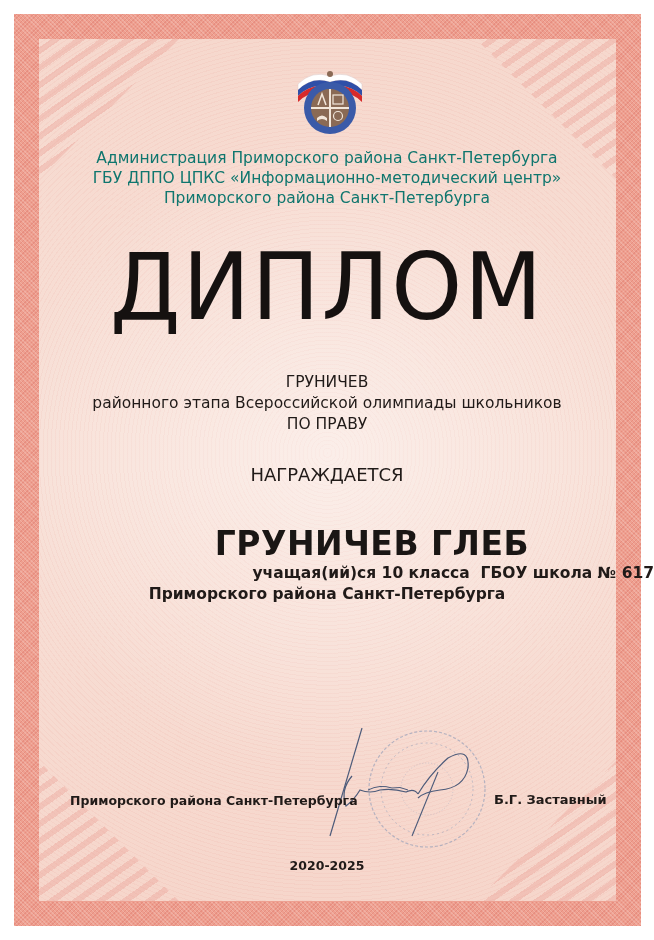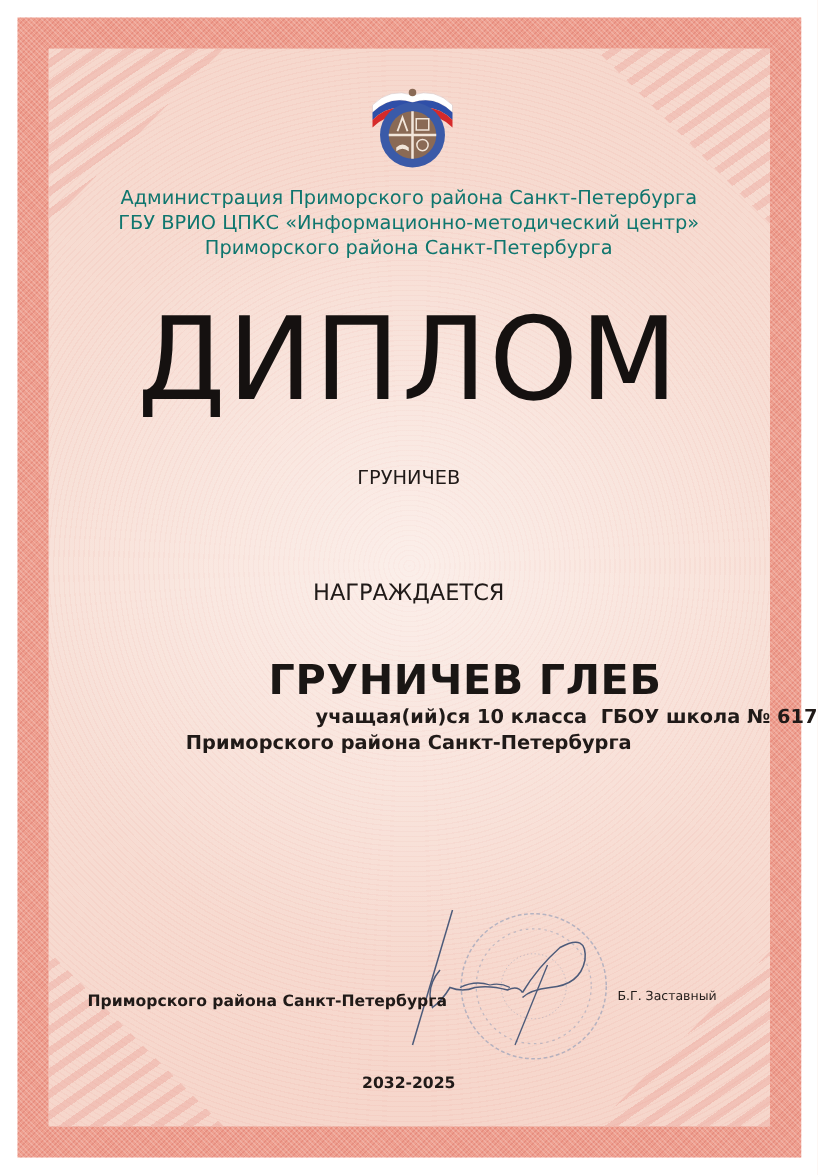--- a/index.html
+++ b/index.html
@@ -39,21 +39,21 @@
 
   .title { top: 238px; font-size: 92px; letter-spacing: 2px; font-weight: normal; line-height: 100px; color: #151110; font-family: "DejaVu Sans", sans-serif; transform: scaleX(0.98); }
 
   .prize { top: 372px; font-size: 15.5px; line-height: 21px; color: #201a18; }
   .awarded { top: 464px; font-size: 18px; color: #201a18; }
 
   .name { top: 524px; font-size: 33px; font-weight: bold; color: #1a1614; letter-spacing: 0.5px; padding-left: 45px; }
   .student { top: 563px; font-size: 15.5px; font-weight: bold; line-height: 21px; color: #201a18; }
 
   .sign-left { position: absolute; left: 70px; top: 792px; font-size: 12.5px; font-weight: bold; line-height: 18px; color: #201a18; text-align: left; }
-  .sign-right { position: absolute; left: 494px; top: 792px; font-size: 10px; font-weight: normal; color: #201a18; }
+  .sign-right { position: absolute; left: 494px; top: 792px; font-size: 13px; font-weight: bold; color: #201a18; }
   .year { top: 858px; font-size: 12.5px; font-weight: bold; color: #201a18; }
 
   .stamp { position: absolute; left: 362px; top: 724px; width: 130px; height: 130px; }
   .signature { position: absolute; left: 320px; top: 728px; width: 170px; height: 110px; }
 </style>
 </head>
 <body>
 
 <div class="sheet">
   <div class="inner">
@@ -78,28 +78,30 @@
     <path d="M28 43 L32 32 L36 43" stroke="#f2e6da" stroke-width="1.5" fill="none"></path>
     <rect x="43" y="33" width="10" height="9" fill="none" stroke="#f2e6da" stroke-width="1.2"></rect>
     <path d="M27 56 Q32 51 37 56 L37 59 Q32 55 27 59 Z" fill="#f2e6da"></path>
     <circle cx="48" cy="54" r="4.5" fill="none" stroke="#f2e6da" stroke-width="1.2"></circle>
     <circle cx="40" cy="12" r="3" fill="#8a6a55"></circle>
   </svg>
 </div>
 
 <div class="abs org">
   <div>Администрация Приморского района Санкт-Петербурга</div>
-  <div>ГБУ ВРИО ЦПКС «Информационно-методический центр»</div>
+  <div>ГБУ ДППО ЦПКС «Информационно-методический центр»</div>
   <div>Приморского района Санкт-Петербурга</div>
 </div>
 
 <div class="abs title">ДИПЛОМ</div>
 
 <div class="abs prize">
   <div>ГРУНИЧЕВ</div>
+  <div>районного этапа Всероссийской олимпиады школьников</div>
+  <div>ПО ПРАВУ</div>
 </div>
 
 <div class="abs awarded">НАГРАЖДАЕТСЯ</div>
 
 <div class="abs name">ГРУНИЧЕВ ГЛЕБ</div>
 <div class="abs student">
   <div style="white-space:pre;text-align:right;">учащая(ий)ся 10 класса  ГБОУ школа № 617</div>
   <div>Приморского района Санкт-Петербурга</div>
 </div>
 
@@ -118,13 +120,13 @@
     <path d="M118 44 L92 108" stroke="#4d5b7a" stroke-width="1.1" fill="none"></path>
     <path d="M48 62 Q60 56 72 60 Q80 58 88 62" stroke="#4d5b7a" stroke-width="1" fill="none"></path>
   </svg>
 </div>
 
 <div class="sign-left">
   <div>Приморского района Санкт-Петербурга</div>
 </div>
 <div class="sign-right">Б.Г. Заставный</div>
 
-<div class="abs year">2032-2025</div>
+<div class="abs year">2020-2025</div>
 
 </body></html>

